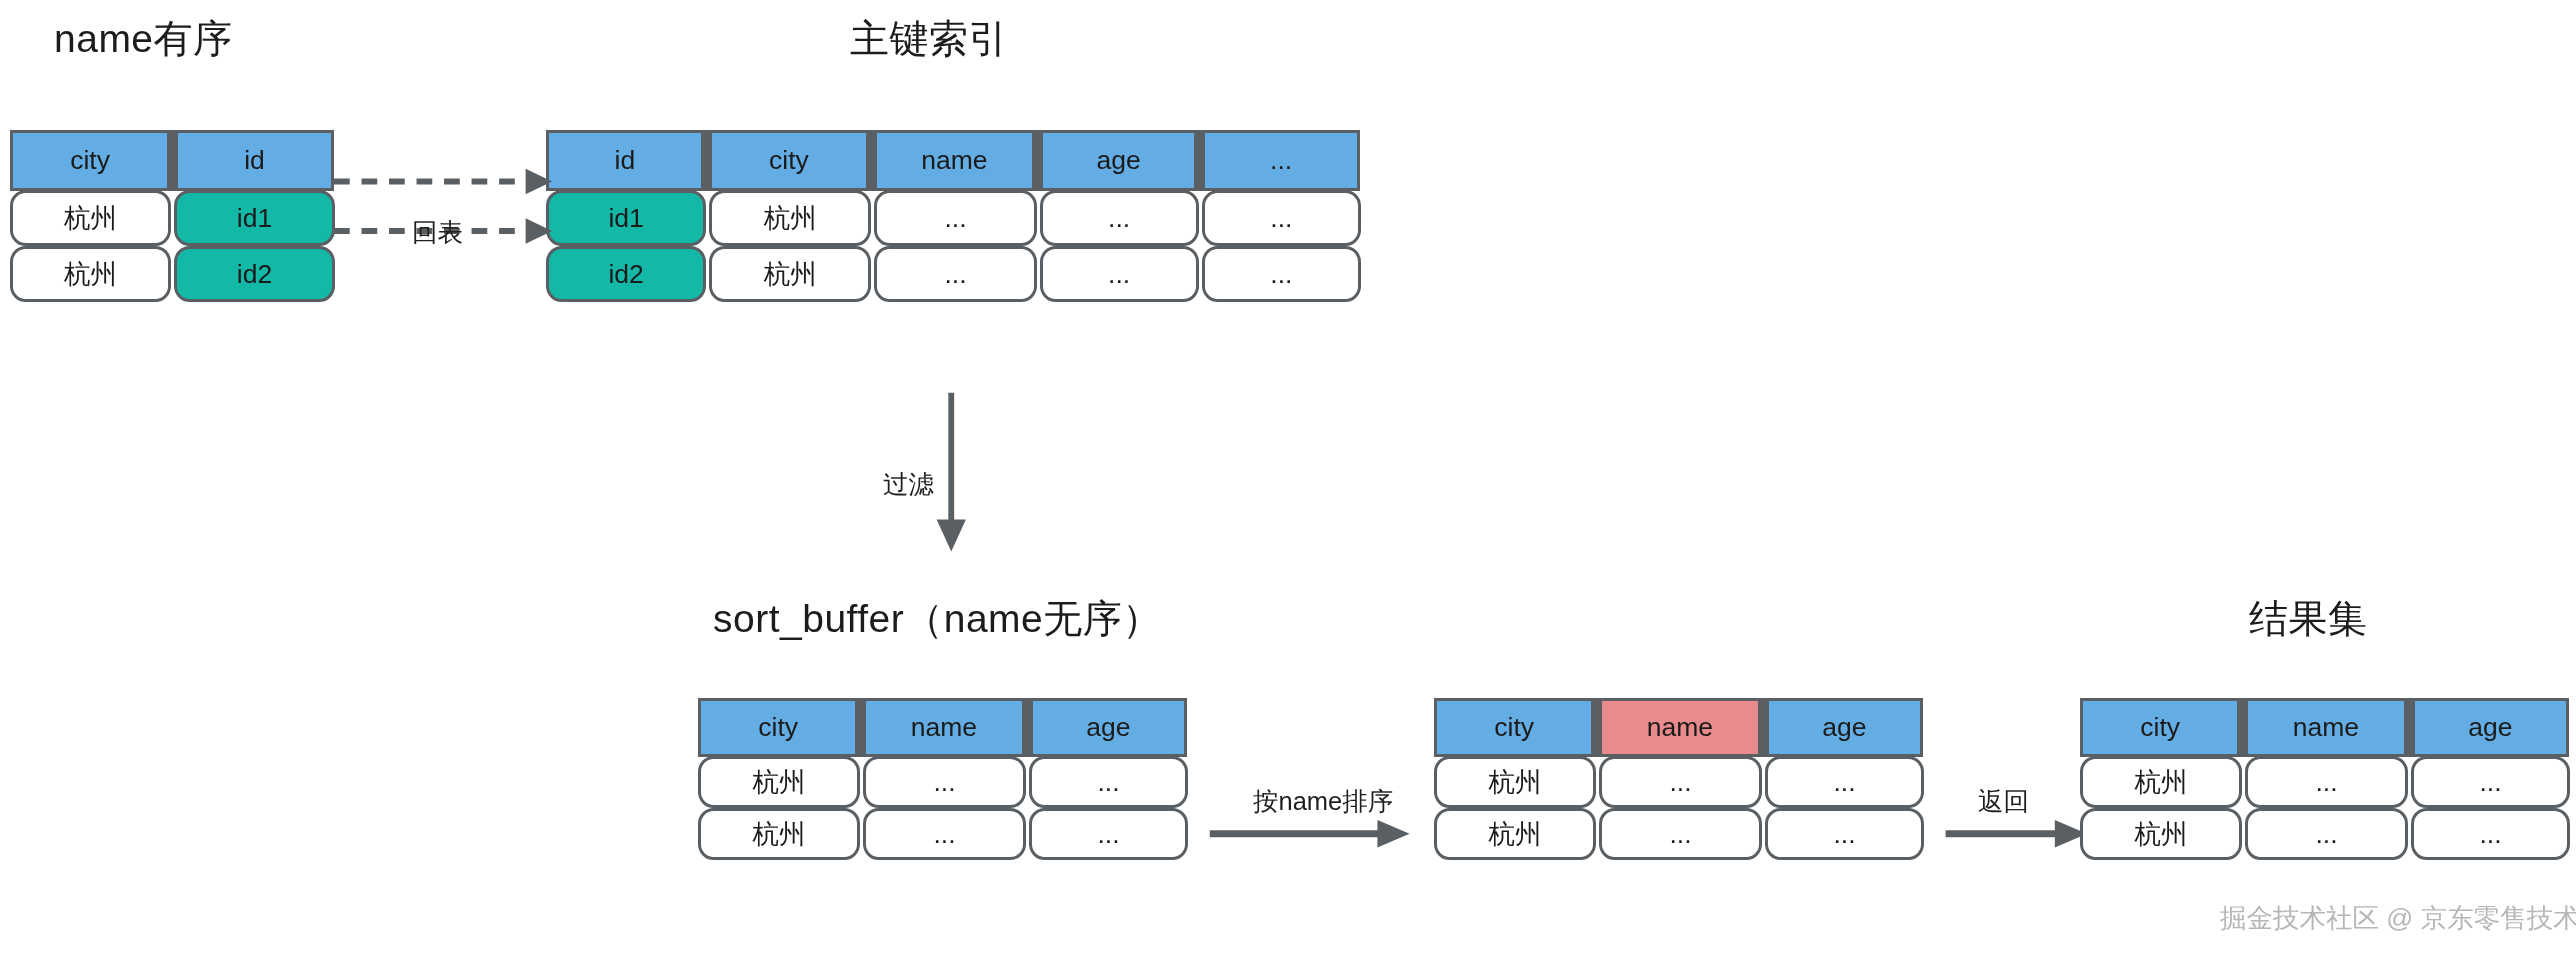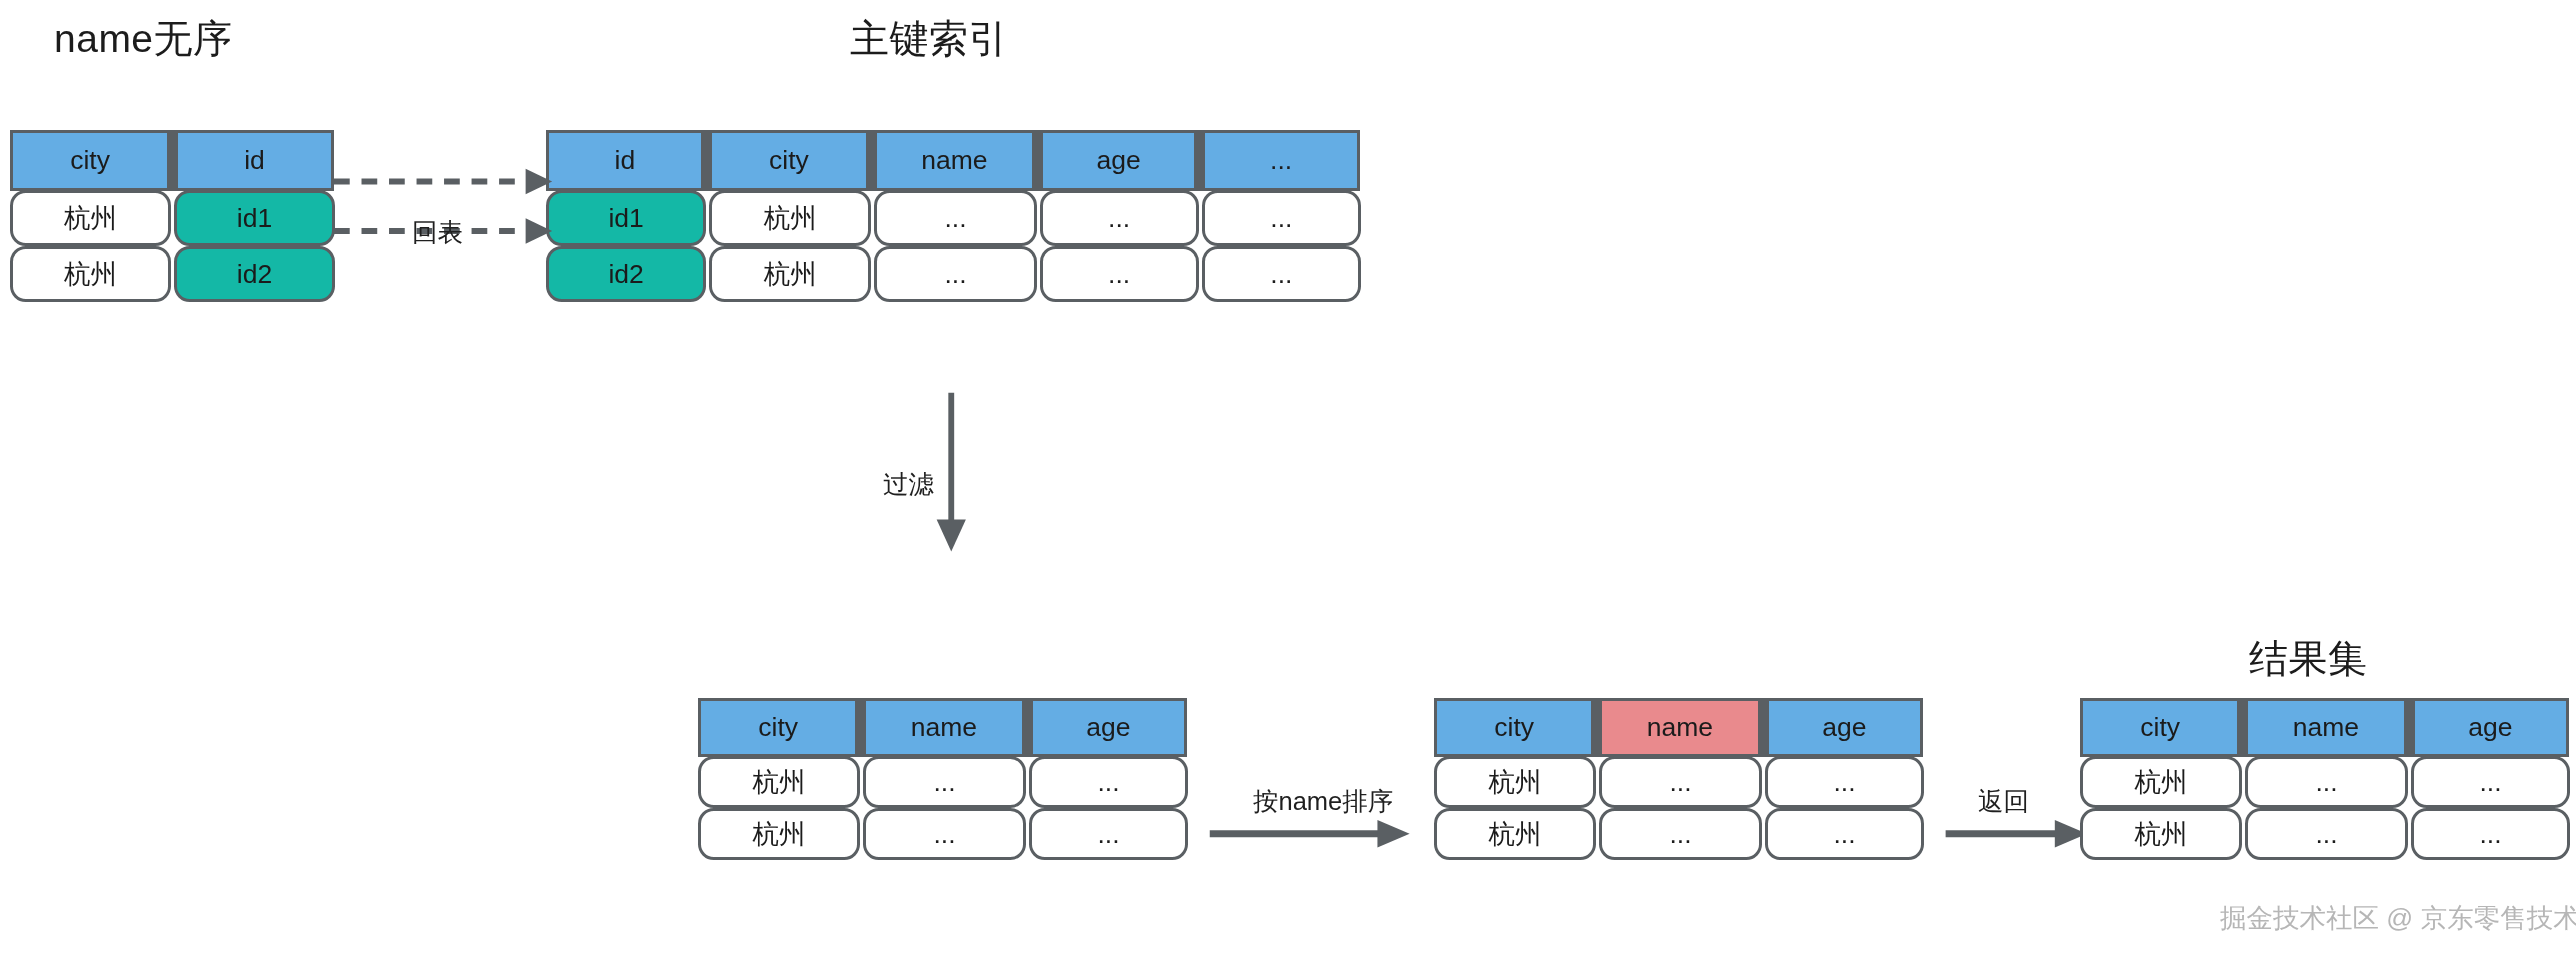--- a/index.html
+++ b/index.html
@@ -94,27 +94,28 @@
     color: #b6b6b6;
     white-space: nowrap;
     pointer-events: none;
   }
 </style>
 </head>
 <body>
 
 <div id="canvas">
 
-  <div class="title" style="left:54px; top:11.8px;">name无序</div>
+  <div class="title" style="left:54px; top:11.8px;">name有序</div>
 
   <div class="title" style="left:850px; top:11.8px;">主键索引</div>
 
-
-
-  <div class="title" style="left:2249px; top:592px;margin-top:40px;">结果集</div>
+  <div class="title" style="left:713px; top:592px;">sort_buffer（name无序）</div>
+
+
+  <div class="title" style="left:2249px; top:592px;">结果集</div>
 
   <div class="tbl" style="left:9.8px; top:130px;">
     <div class="hdr-row" style="width:324px; height:61px;">
       <div class="hdr-cell" style="width:157px;">city</div>
       <div class="hdr-cell" style="width:155px;">id</div>
     </div>
     <div class="body-row" style="width:324px; height:56px;">
       <div class="cell" style="width:163px; height:56px;">杭州</div>
       <div class="cell green" style="width:162px; height:56px;">id1</div>
     </div>

